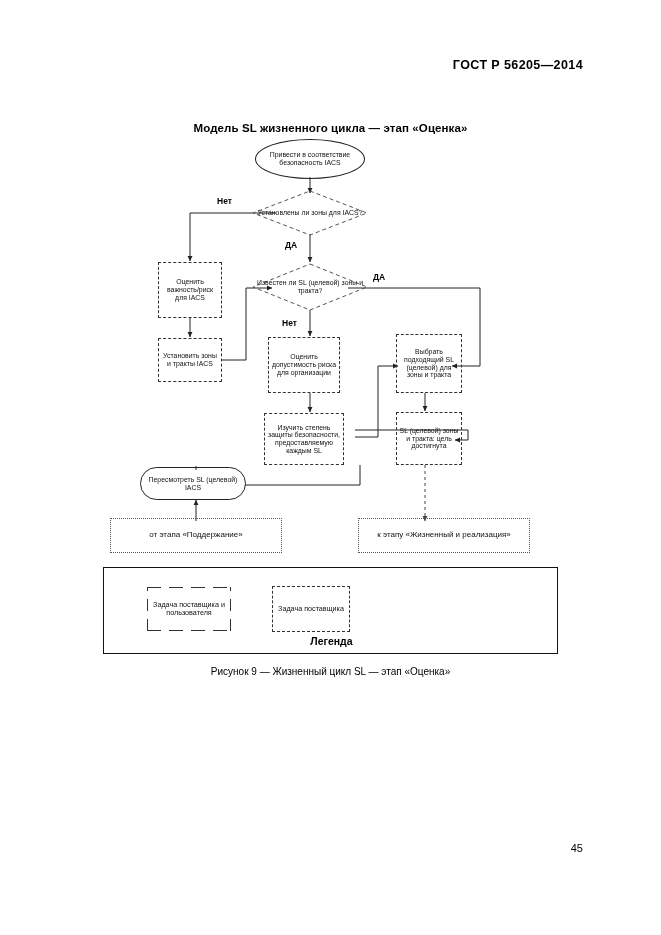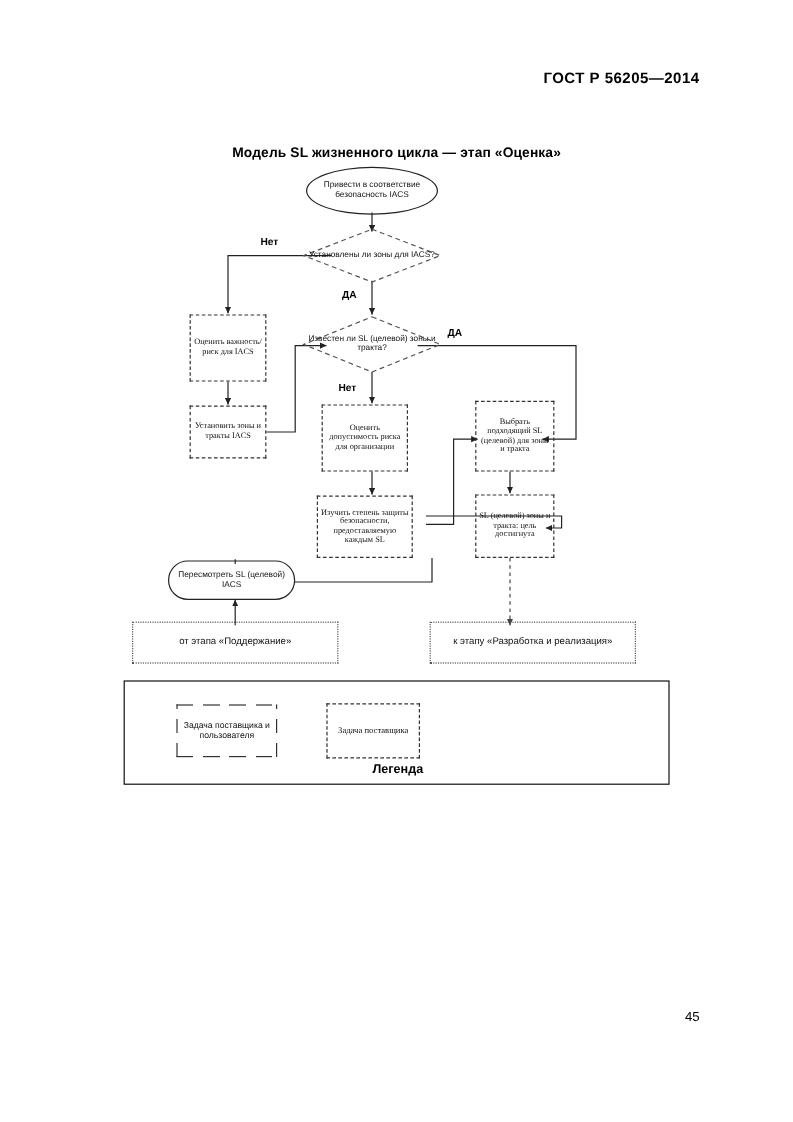--- a/index.html
+++ b/index.html
@@ -37,21 +37,21 @@
   
   .diagram{position:absolute;left:0;top:0;width:661px;height:700px;}
   .node{
     position:absolute;box-sizing:border-box;
     display:flex;align-items:center;justify-content:center;
     text-align:center;line-height:1.12;
     font-size:6.9px;color:#111;
     padding:2px;
   }
   
-  .b-dashed{border:1px dashed #333;font-family:Liberation Serif, serif;}
+  .b-dashed{border:1px dashed #333;}
   .b-longdash{
     border:1px solid transparent;
     background-image:
       repeating-linear-gradient(90deg,#333 0,#333 14px,transparent 14px,transparent 22px),
       repeating-linear-gradient(90deg,#333 0,#333 14px,transparent 14px,transparent 22px),
       repeating-linear-gradient(0deg,#333 0,#333 12px,transparent 12px,transparent 20px),
       repeating-linear-gradient(0deg,#333 0,#333 12px,transparent 12px,transparent 20px);
     background-size:100% 1.4px,100% 1.4px,1.4px 100%,1.4px 100%;
     background-position:0 0,0 100%,0 0,100% 0;
     background-repeat:no-repeat;
@@ -159,34 +159,35 @@
     <div class="node b-dashed" style="left:264px;top:413px;width:80px;height:52px;">Изучить степень защиты безопасности, предоставляемую каждым SL</div>
 
     <div class="node b-dashed" style="left:396px;top:334px;width:66px;height:59px;">Выбрать подходящий SL (целевой) для зоны и тракта</div>
 
     <div class="node b-dashed" style="left:396px;top:412px;width:66px;height:53px;">SL (целевой) зоны и тракта: цель достигнута</div>
 
     <div class="node oval2" style="left:140px;top:467px;width:106px;height:33px;">Пересмотреть SL (целевой) IACS</div>
 
     <div class="node b-dot" style="left:110px;top:518px;width:172px;height:35px;font-size:8px;">от этапа «Поддержание»</div>
 
-    <div class="node b-dot" style="left:358px;top:518px;width:172px;height:35px;font-size:8px;">к этапу «Разработка и реализация»</div>
+    <div class="node b-dot" style="left:358px;top:518px;width:172px;height:35px;font-size:8px;">к этапу «Жизненный и реализация»</div>
 
     <div class="label" style="left:217px;top:196px;">Нет</div>
     <div class="label" style="left:285px;top:240px;">ДА</div>
     <div class="label" style="left:373px;top:272px;">ДА</div>
     <div class="label" style="left:282px;top:318px;">Нет</div>
 
   </div>
 
   <div class="legend-box">
     <div class="legend-item b-longdash" style="left:42px;top:18px;width:86px;height:46px;">Задача поставщика и пользователя</div>
 
     <div class="legend-item b-dashed" style="left:168px;top:18px;width:78px;height:46px;">Задача поставщика</div>
 
 
     <div class="legend-title">Легенда</div>
   </div>
 
+  <div class="fig-caption">Рисунок 9 — Жизненный цикл SL — этап «Оценка»</div>
 
   <div class="page-number">45</div>
 
 </div>
 
 </body></html>

